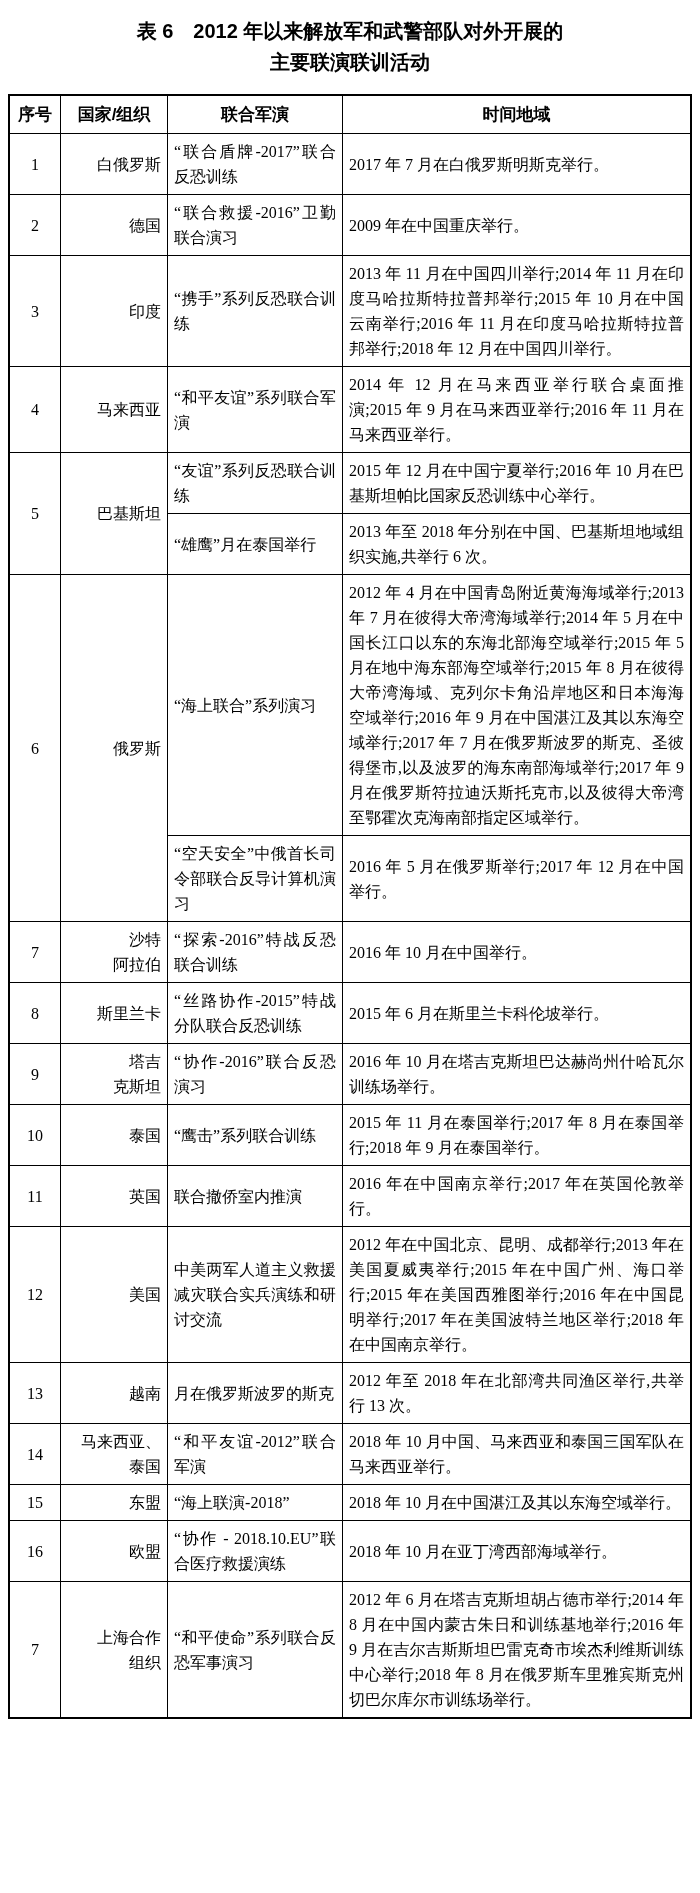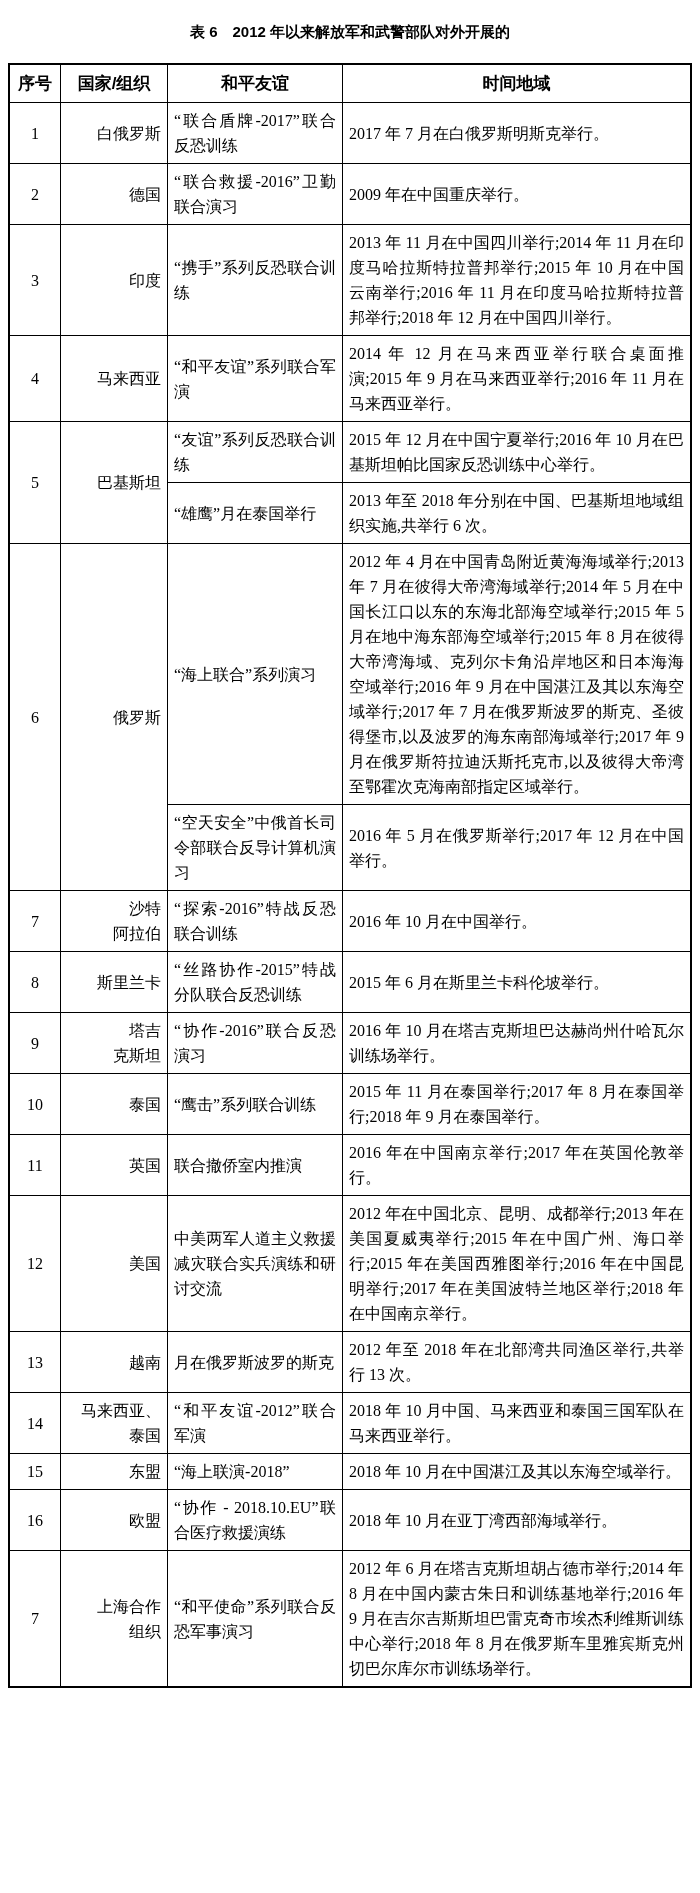--- a/index.html
+++ b/index.html
@@ -6,21 +6,21 @@
   body {
     width:700px;
     color:#000;
     font-family:"Liberation Serif","DejaVu Serif",serif;
   }
   .caption {
     padding:16px 36px 10px 36px;
     text-align:center;
     font-family:"Liberation Sans","DejaVu Sans",sans-serif;
     font-weight:bold;
-    font-size:15px;
+    font-size:20px;
     line-height:31px;
   }
   table.exercise-table {
     border-collapse:collapse;
     margin:6px 8px 14px 8px;
     width:684px;
     table-layout:fixed;
     border:2px solid #000000;
   }
   .exercise-table th, .exercise-table td {
@@ -42,28 +42,29 @@
   .c-no    { width:46px;  text-align:center; }
   .c-country { width:102px; text-align:right; white-space:pre-line; }
   .c-name  { width:170px; text-align:justify; text-justify:inter-ideograph; }
   .c-time  { text-align:justify; text-justify:inter-ideograph; }
 </style>
 </head>
 <body>
 
 <div class="caption">
   <div>表 6　2012 年以来解放军和武警部队对外开展的</div>
+  <div>主要联演联训活动</div>
 </div>
 
 <table class="exercise-table">
   <thead>
     <tr>
       <th class="c-no">序号</th>
       <th class="c-country">国家/组织</th>
-      <th class="c-name">和平友谊</th>
+      <th class="c-name">联合军演</th>
       <th class="c-time">时间地域</th>
     </tr>
   </thead>
   <tbody>
     <tr>
       <td class="c-no">1</td>
       <td class="c-country">白俄罗斯</td>
       <td class="c-name">“联合盾牌-2017”联合反恐训练</td>
       <td class="c-time">2017 年 7 月在白俄罗斯明斯克举行。</td>
     </tr>

